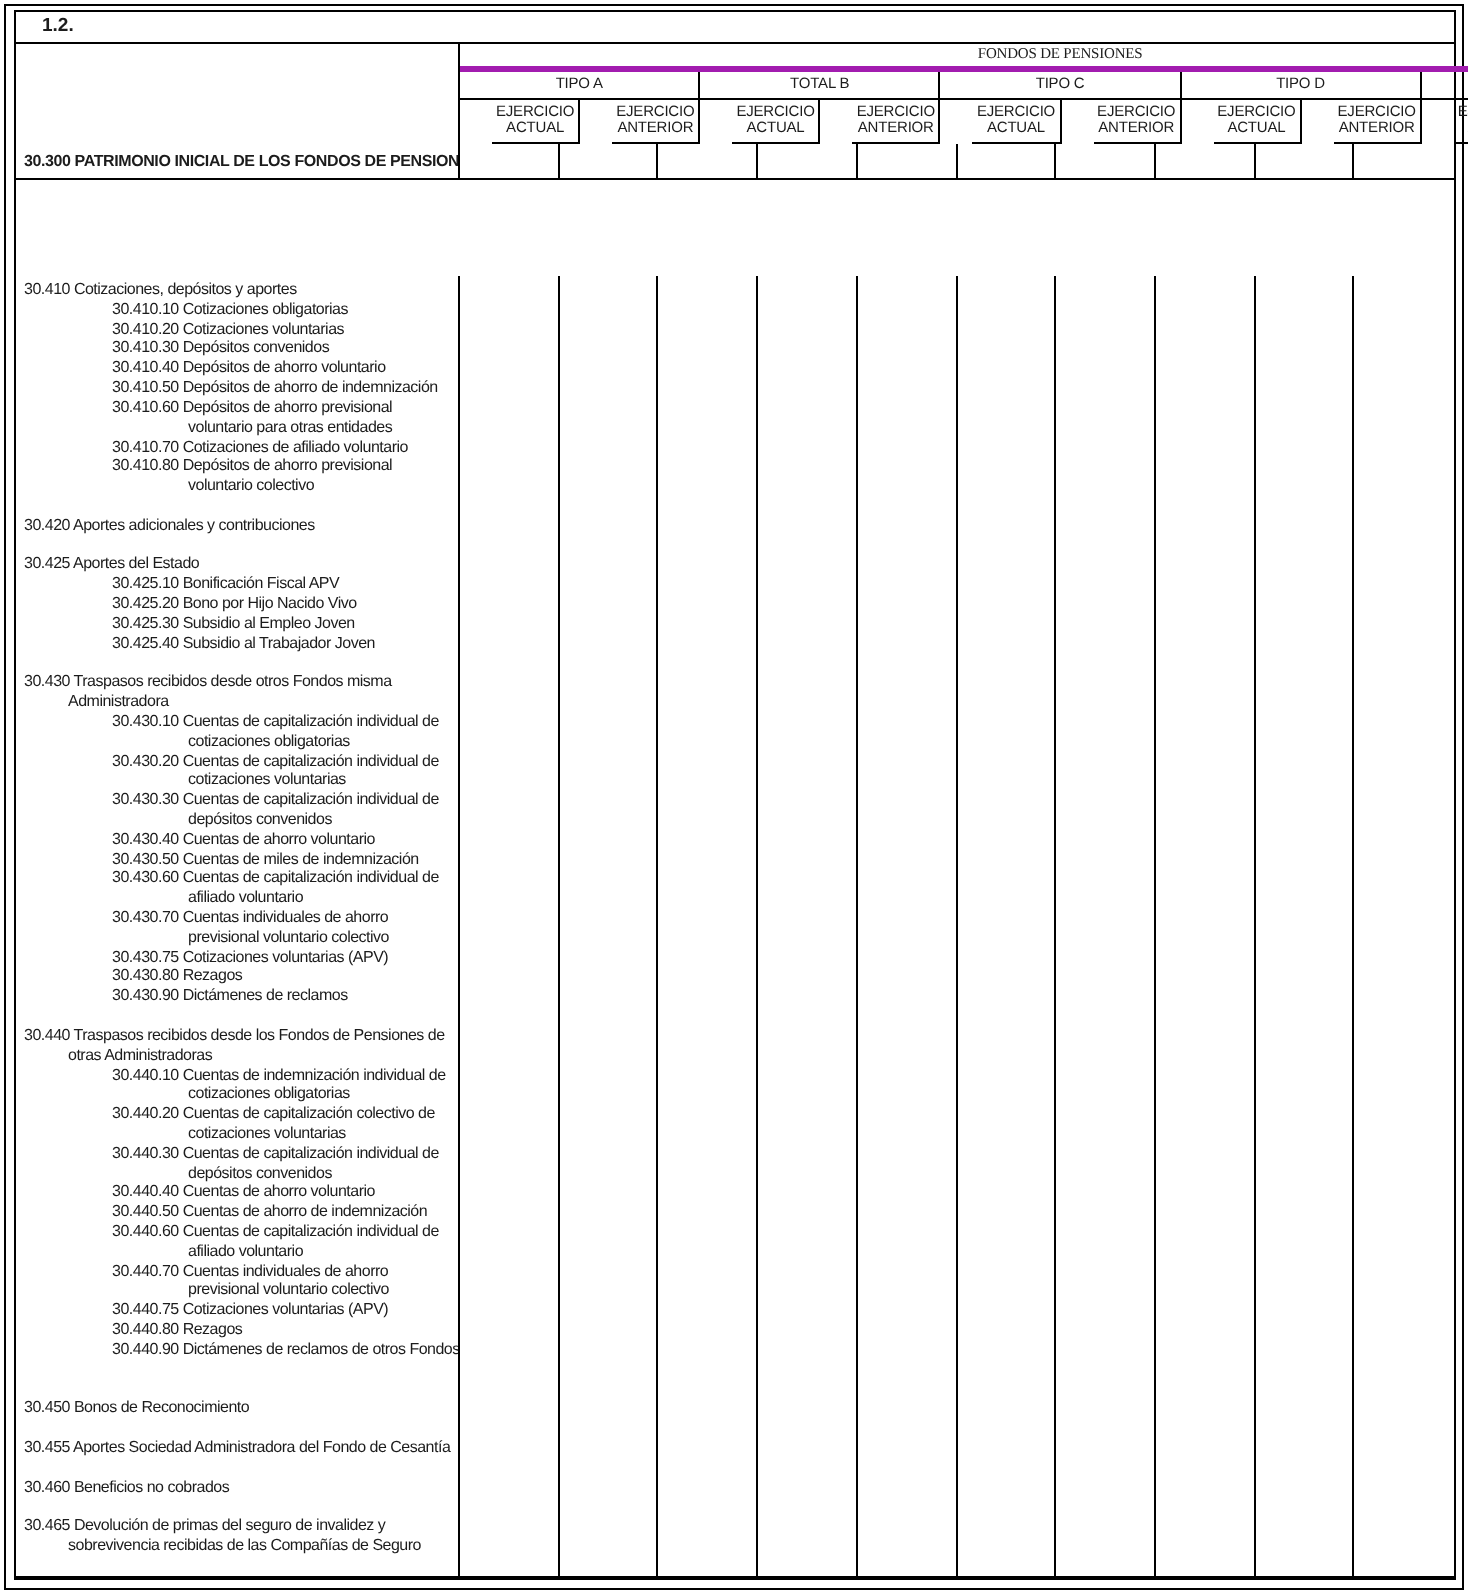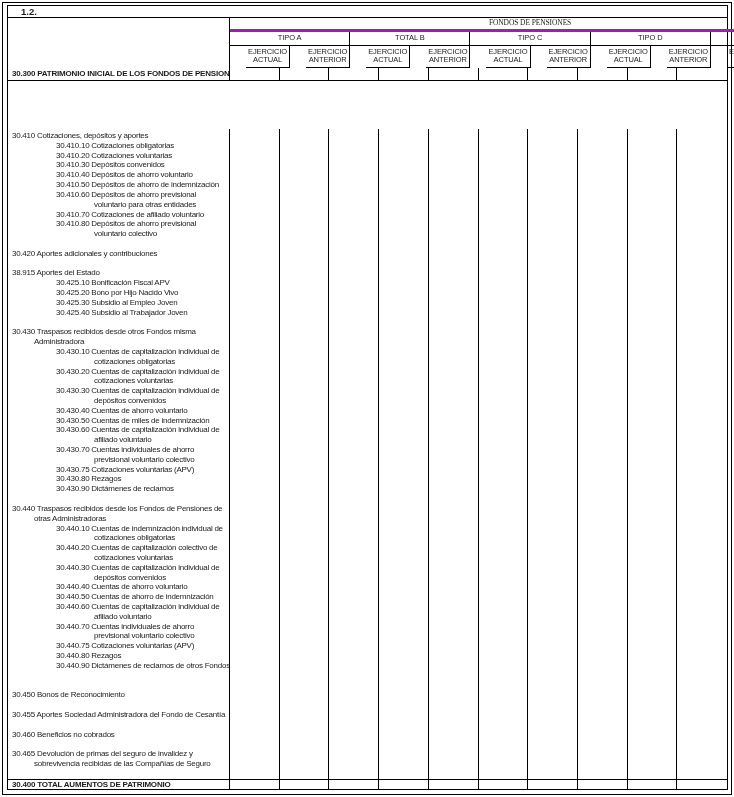--- a/index.html
+++ b/index.html
@@ -175,21 +175,21 @@
           <div class="line ind2">30.410.40 Depósitos de ahorro voluntario</div>
           <div class="line ind2">30.410.50 Depósitos de ahorro de indemnización</div>
           <div class="line ind2">30.410.60 Depósitos de ahorro previsional</div>
           <div class="line ind3">voluntario para otras entidades</div>
           <div class="line ind2">30.410.70 Cotizaciones de afiliado voluntario</div>
           <div class="line ind2">30.410.80 Depósitos de ahorro previsional</div>
           <div class="line ind3">voluntario colectivo</div>
           <div class="line ind0">&nbsp;</div>
           <div class="line ind0">30.420 Aportes adicionales y contribuciones</div>
           <div class="line ind0">&nbsp;</div>
-          <div class="line ind0">38.915 Aportes del Estado</div>
+          <div class="line ind0">30.425 Aportes del Estado</div>
           <div class="line ind2">30.425.10 Bonificación Fiscal APV</div>
           <div class="line ind2">30.425.20 Bono por Hijo Nacido Vivo</div>
           <div class="line ind2">30.425.30 Subsidio al Empleo Joven</div>
           <div class="line ind2">30.425.40 Subsidio al Trabajador Joven</div>
           <div class="line ind0">&nbsp;</div>
           <div class="line ind0">30.430 Traspasos recibidos desde otros Fondos misma</div>
           <div class="line ind1">Administradora</div>
           <div class="line ind2">30.430.10 Cuentas de capitalización individual de</div>
           <div class="line ind3">cotizaciones obligatorias</div>
           <div class="line ind2">30.430.20 Cuentas de capitalización individual de</div>
@@ -242,29 +242,15 @@
         <div class="val"></div>
         <div class="val"></div>
         <div class="val"></div>
         <div class="val"></div>
         <div class="val"></div>
         <div class="val"></div>
         <div class="val"></div>
         <div class="val"></div>
       </div>
 
-    <div class="grid row-total">
-      <div class="rlabel">30.400 TOTAL AUMENTOS DE PATRIMONIO</div>
-
-    <div class="val"></div>
-        <div class="val"></div>
-        <div class="val"></div>
-        <div class="val"></div>
-        <div class="val"></div>
-        <div class="val"></div>
-        <div class="val"></div>
-        <div class="val"></div>
-        <div class="val"></div>
-        <div class="val"></div>
-      </div>
 
   </div>
 </div>
 
 </body></html>

